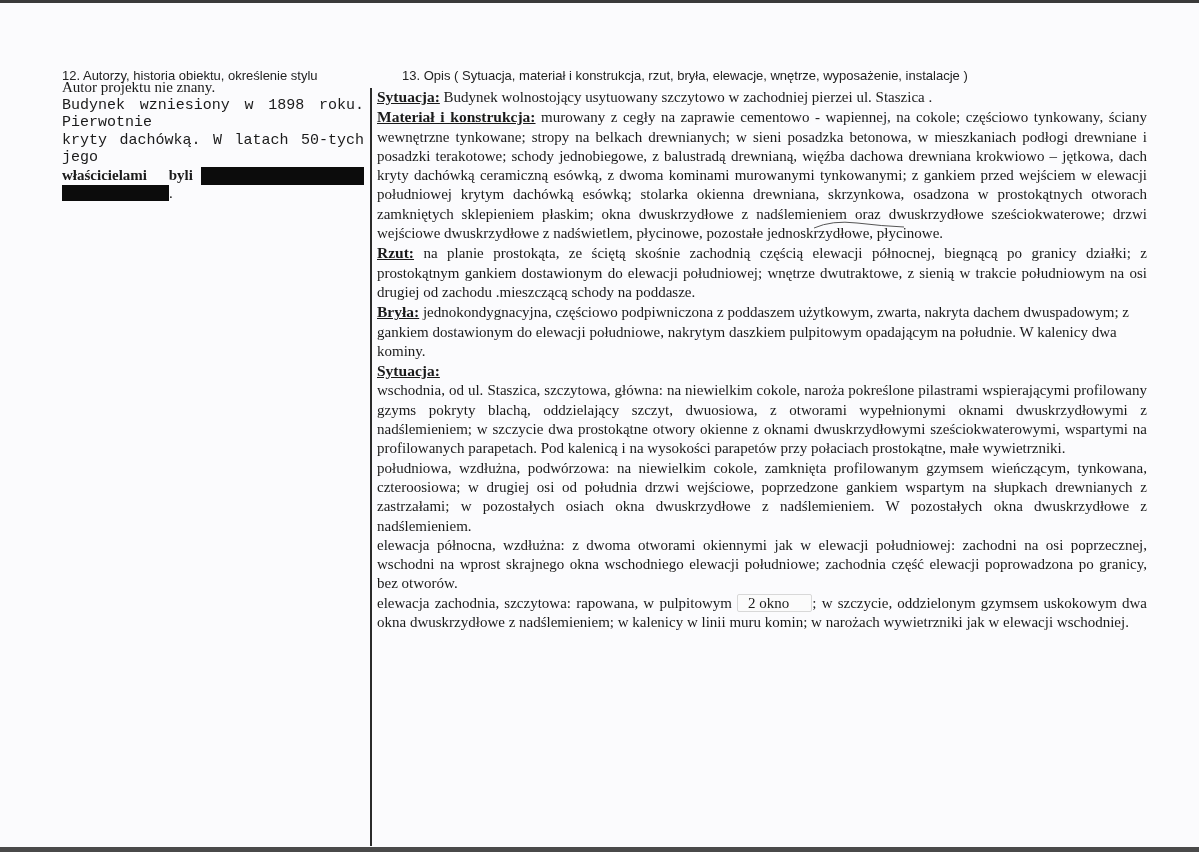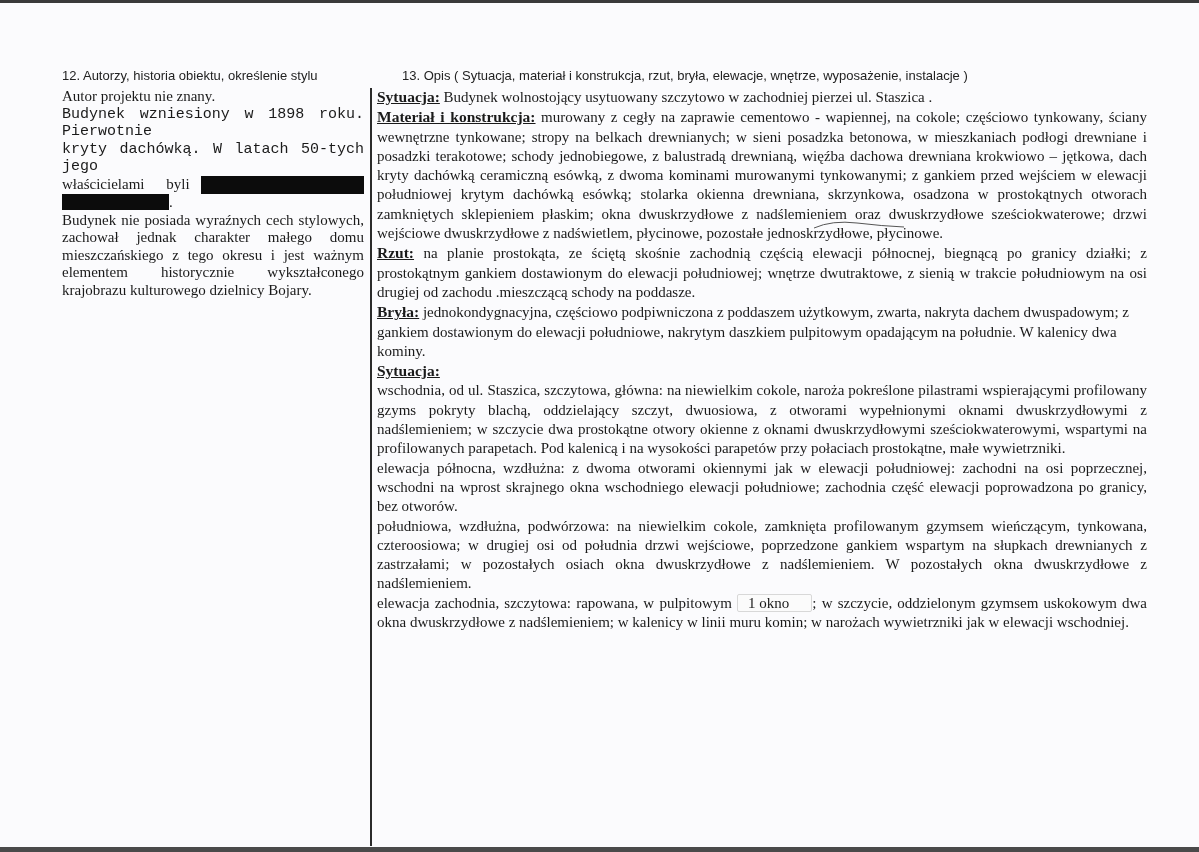--- a/index.html
+++ b/index.html
@@ -17,21 +17,21 @@
     font-family: "Liberation Sans", sans-serif;
     font-size: 13px; color: #222; white-space: nowrap;
   }
   #hdr-left { left: 62px; }
   #hdr-right { left: 402px; }
   .divider {
     position: absolute; left: 370px; top: 88px; width: 2px; height: 758px;
     background: #2b2b2b;
   }
   .left-col {
-    position: absolute; left: 62px; top: 88px; width: 302px;
+    position: absolute; left: 62px; top: 79px; width: 302px;
     font-size: 15px; line-height: 17.6px;
   }
   .left-col p { margin: 0; text-align: justify; }
   .left-col .justify-last { text-align-last: justify; font-family: Liberation Mono, monospace; }
   .redact {
     display: inline-block; background: #0c0c0c; vertical-align: -3px;
   }
   .right-col {
     position: absolute; left: 377px; top: 87px; width: 770px;
     font-size: 15px; line-height: 19.3px;
@@ -56,27 +56,26 @@
 <div id="hdr-left" class="header-small">12. Autorzy, historia obiektu, określenie stylu</div>
 <div id="hdr-right" class="header-small">13. Opis ( Sytuacja, materiał i konstrukcja, rzut, bryła, elewacje, wnętrze, wyposażenie, instalacje )</div>
 
 <div class="divider"></div>
 
 <div class="left-col">
   <p>Autor projektu nie znany.</p>
   <p class="justify-last">Budynek wzniesiony w 1898 roku. Pierwotnie</p>
   <p class="justify-last">kryty dachówką. W latach 50-tych jego</p>
   <p style="display:flex;justify-content:space-between;align-items:center;">
-    <span style="word-spacing:18px;">właścicielami byli</span>
+    <span style="word-spacing:18px;font-weight:bold;">właścicielami byli</span>
     <span class="redact" style="width:163px;height:18px;"></span>
   </p>
   <p>
     <span class="redact" style="width:107px;height:16px;"></span><span>.</span>
   </p>
-  <p>Budynek nie posiada wyraźnych cech stylowych, zachował jednak charakter małego domu mieszczańskiego z tego okresu i jest ważnym elementem historycznie wykształconego krajobrazu kulturowego dzielnicy Bojary.</p>
 </div>
 
 <div class="right-col">
   <p>
     <span class="lbl-u">Sytuacja:</span><span> Budynek wolnostojący usytuowany szczytowo w zachodniej pierzei ul. Staszica .</span>
   </p>
   <p>
     <span class="lbl-u">Materiał i konstrukcja:</span><span> murowany z cegły na zaprawie cementowo - wapiennej, na cokole; częściowo tynkowany, ściany wewnętrzne tynkowane; stropy na belkach drewnianych; w sieni posadzka betonowa, w mieszkaniach podłogi drewniane i posadzki terakotowe; schody jednobiegowe, z balustradą drewnianą, więźba dachowa drewniana krokwiowo – jętkowa, dach  kryty dachówką ceramiczną esówką, z dwoma kominami murowanymi tynkowanymi; z gankiem przed wejściem w elewacji południowej krytym dachówką esówką; stolarka okienna drewniana, skrzynkowa, osadzona w prostokątnych otworach zamkniętych sklepieniem płaskim; okna dwuskrzydłowe z nadślemieniem oraz dwuskrzydłowe sześciokwaterowe; drzwi wejściowe dwuskrzydłowe z nadświetlem, płycinowe, pozostałe jednoskrzydłowe, płycinowe.</span>
   </p>
   <p>
@@ -85,25 +84,25 @@
   <p style="text-align:left;">
     <span class="lbl-u">Bryła:</span><span> jednokondygnacyjna, częściowo podpiwniczona z poddaszem użytkowym, zwarta, nakryta dachem dwuspadowym; z gankiem dostawionym do elewacji południowe, nakrytym daszkiem pulpitowym opadającym na południe. W kalenicy dwa kominy.</span>
   </p>
   <p>
     <span class="lbl-u">Sytuacja:</span>
   </p>
   <p>
     <span class="lbl-b">wschodnia, od ul. Staszica, szczytowa, główna:</span><span> na niewielkim cokole, naroża pokreślone pilastrami wspierającymi profilowany gzyms pokryty blachą, oddzielający szczyt, dwuosiowa, z otworami wypełnionymi oknami dwuskrzydłowymi z nadślemieniem; w szczycie dwa prostokątne otwory okienne z oknami dwuskrzydłowymi sześciokwaterowymi, wspartymi na profilowanych parapetach. Pod kalenicą i na wysokości parapetów przy połaciach prostokątne, małe wywietrzniki.</span>
   </p>
   <p>
+    <span class="lbl-b">południowa, wzdłużna, podwórzowa</span><span>: na niewielkim cokole, zamknięta profilowanym gzymsem wieńczącym, tynkowana, czteroosiowa; w drugiej osi od południa drzwi wejściowe, poprzedzone gankiem wspartym na słupkach drewnianych z zastrzałami; w pozostałych osiach okna dwuskrzydłowe z nadślemieniem.   W pozostałych okna dwuskrzydłowe z nadślemieniem.</span>
+  </p>
+  <p>
     <span class="lbl-b">elewacja północna, wzdłużna:</span><span> z dwoma otworami okiennymi jak w elewacji południowej: zachodni na osi poprzecznej, wschodni na wprost skrajnego okna wschodniego elewacji południowe; zachodnia część elewacji poprowadzona po granicy, bez otworów.</span>
   </p>
   <p>
-    <span class="lbl-b">południowa, wzdłużna, podwórzowa</span><span>: na niewielkim cokole, zamknięta profilowanym gzymsem wieńczącym, tynkowana, czteroosiowa; w drugiej osi od południa drzwi wejściowe, poprzedzone gankiem wspartym na słupkach drewnianych z zastrzałami; w pozostałych osiach okna dwuskrzydłowe z nadślemieniem.   W pozostałych okna dwuskrzydłowe z nadślemieniem.</span>
-  </p>
-  <p>
-    <span class="lbl-b">elewacja zachodnia, szczytowa:</span><span> rapowana, w pulpitowym </span><span class="okno-box">1 okno</span><span>; w szczycie, oddzielonym gzymsem uskokowym dwa okna dwuskrzydłowe z nadślemieniem; w kalenicy w linii muru komin; w narożach wywietrzniki jak w elewacji wschodniej.</span>
+    <span class="lbl-b">elewacja zachodnia, szczytowa:</span><span> rapowana, w pulpitowym </span><span class="okno-box">2 okno</span><span>; w szczycie, oddzielonym gzymsem uskokowym dwa okna dwuskrzydłowe z nadślemieniem; w kalenicy w linii muru komin; w narożach wywietrzniki jak w elewacji wschodniej.</span>
   </p>
 </div>
 
 <svg class="squiggle" viewBox="0 0 95 14">
   <path d="M2 10 Q 20 2, 45 5 T 92 9" stroke="#555" stroke-width="1" fill="none"></path>
 </svg>
 
 </body></html>

